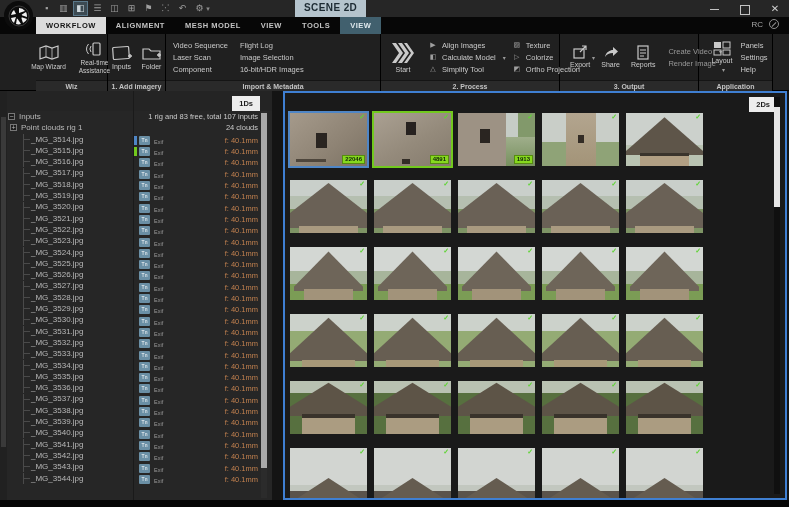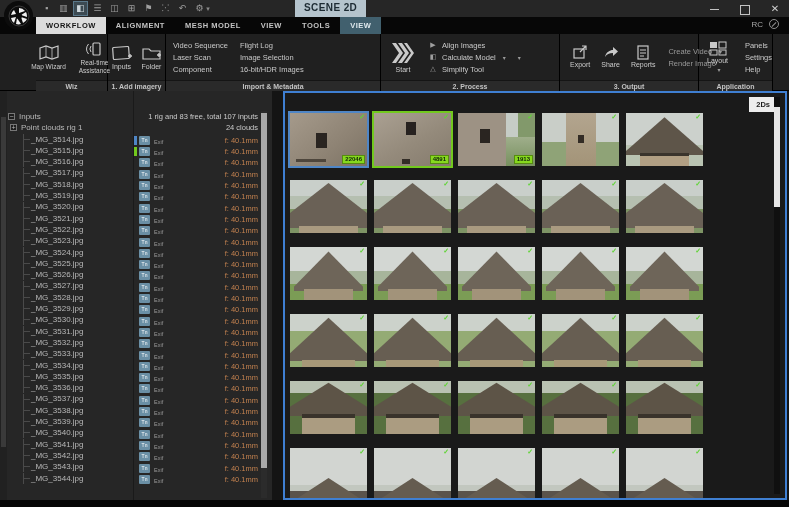--- a/index.html
+++ b/index.html
@@ -294,20 +294,34 @@
             </div>
           <div class="mitem ddarrow">
               <span class="micon">◧</span>
               <span>Calculate Model</span>
             </div>
           <div class="mitem">
               <span class="micon">△</span>
               <span>Simplify Tool</span>
             </div>
         </div>
+        <div class="menucol">
+          <div class="mitem">
+              <span class="micon">▨</span>
+              <span>Texture</span>
+            </div>
+          <div class="mitem">
+              <span class="micon">▷</span>
+              <span>Colorize</span>
+            </div>
+          <div class="mitem">
+              <span class="micon">◩</span>
+              <span>Ortho Projection</span>
+            </div>
+        </div>
         <span class="loneddl">▾</span>
       </div>
       <div class="rlabel">2. Process</div>
     </div>
 
     <div class="rgroup" style="width:139px">
       <div class="rbody" style="justify-content:flex-start; gap:7px; padding-left:8px;">
         <div class="bigbtn">
           <span class="ricon">
             <svg width="16" height="15" viewBox="0 0 16 15">
@@ -340,21 +354,21 @@
             </div>
           <div class="mitem dim2">
               <span>Render Image</span>
             </div>
         </div>
       </div>
       <div class="rlabel">3. Output</div>
     </div>
 
     <div class="rgroup" style="width:74px">
-      <div class="rbody" style="justify-content:space-between; gap:6px; padding-left:6px;">
+      <div class="rbody" style="justify-content:center; gap:6px; padding-left:6px;">
         <div class="bigbtn ddarrow">
           <span class="ricon">
             <svg width="18" height="15" viewBox="0 0 18 15">
                 <rect x="1" y="1" width="7" height="6" fill="#c9c9c9"></rect>
                 <rect x="10" y="1" width="7" height="6" fill="none" stroke="#c9c9c9"></rect>
                 <rect x="1" y="9" width="7" height="5" fill="none" stroke="#c9c9c9"></rect>
                 <rect x="10" y="9" width="7" height="5" fill="none" stroke="#c9c9c9"></rect>
               </svg>
           </span>
           <span class="blabel1">Layout</span>
@@ -376,20 +390,23 @@
 
     <div style="flex:1"></div>
   </div>
 
   <div class="main">
 
     <div class="leftpanel">
       <div class="lscroll">
           <div class="thumbbar"></div>
         </div>
+      <div class="lheader">
+        <div class="ptab ptab-1ds">1Ds</div>
+      </div>
       <div class="tree">
         <div class="trow">
           <span class="expbox">−</span>
           <span>Inputs</span>
         </div>
         <div class="trow ind1">
           <span class="expbox">+</span>
           <span>Point clouds rig 1</span>
         </div>
         <div id="tree-image-list">

